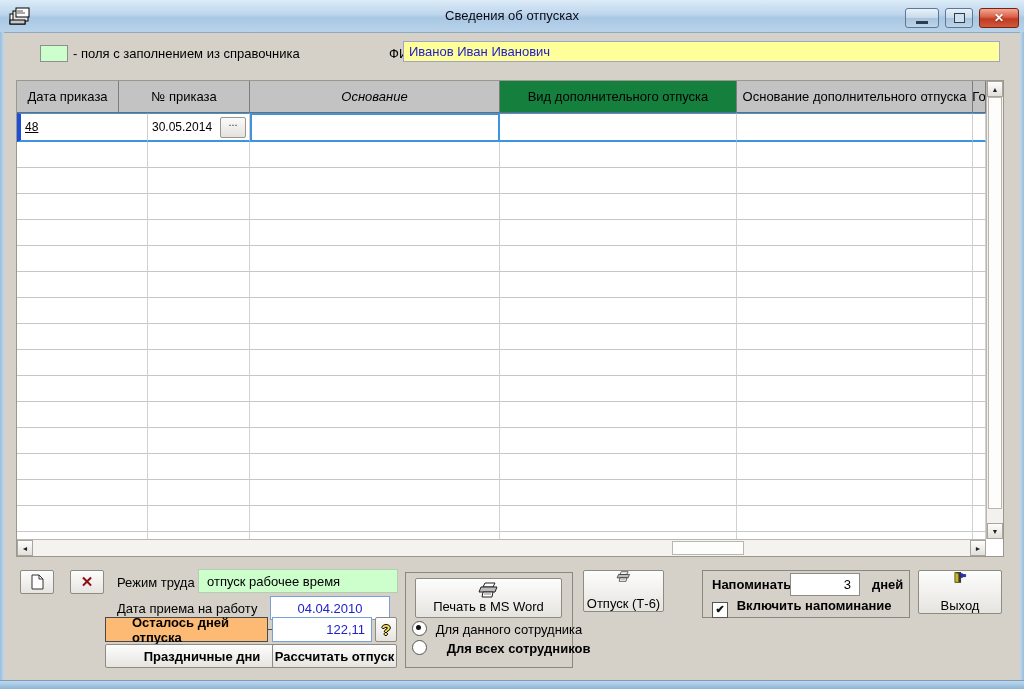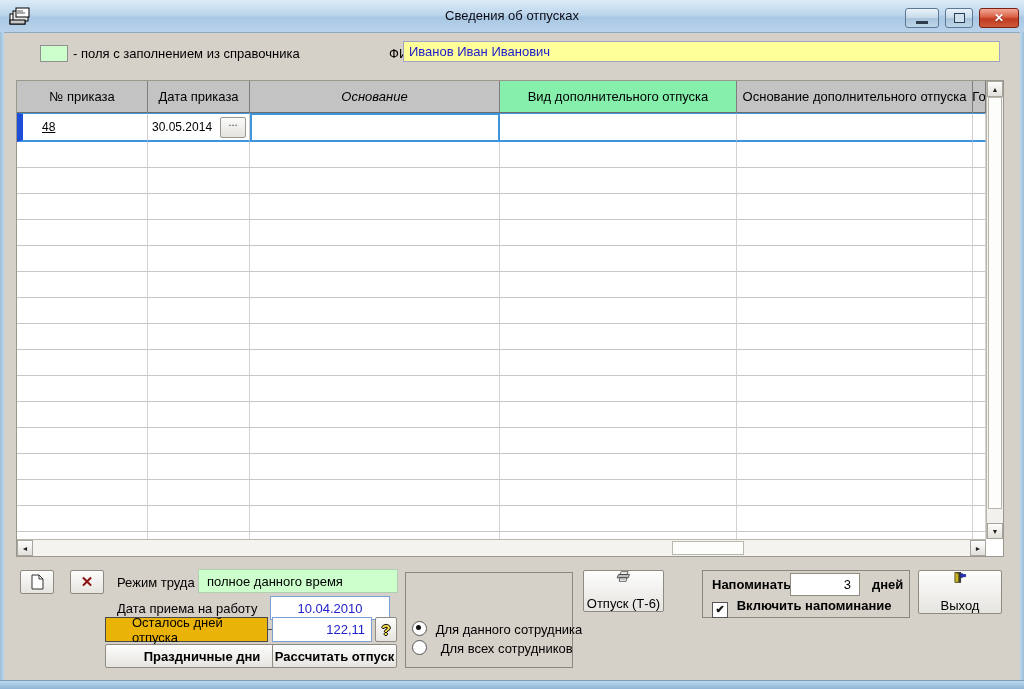--- a/index.html
+++ b/index.html
@@ -45,28 +45,28 @@
   .table-wrap{position:absolute;left:16px;top:80px;width:988px;height:477px;background:#fff;border:1px solid #9a978e;box-sizing:border-box;}
   .grid{position:absolute;left:0;top:0;width:969px;height:460px;overflow:hidden;background:#fff;}
   .trow{display:flex;width:969px;}
   .tcell{box-sizing:border-box;flex:none;overflow:hidden;white-space:nowrap;}
   .c1{width:131px;}.c2{width:102px;}.c3{width:250px;font-style:italic;}.c4{width:237px;}.c5{width:236px;}.c6{width:13px;}
   .thead .tcell{
     height:32px;background:#c3c3c3;
     border-right:1px solid #7e7e7e;border-bottom:1px solid #6d6d6d;
     display:flex;align-items:center;justify-content:center;font-size:13px;
   }
-  .thead .green{background:#86efac;}
+  .thead .green{background:#15803d;}
   .row-sel .tcell{
     height:29px;background:#fff;
     border-right:1px solid #cfcfcf;
     border-top:1px solid #3d95e0;border-bottom:2px solid #3d95e0;
     display:flex;align-items:center;font-size:12px;
   }
-  .row-sel .c1{border-left:6px solid #1d4ed8;padding-left:19px;text-decoration:underline;}
+  .row-sel .c1{border-left:4px solid #1d4ed8;padding-left:4px;text-decoration:underline;}
   .row-sel .c2{justify-content:flex-start;padding-left:4px;position:relative;}
   .row-sel .c3{border:2px solid #3d95e0;}
   .ellipsis-btn{
     position:absolute;right:3px;top:3px;width:26px;height:21px;box-sizing:border-box;
     background:linear-gradient(#fbfbfb,#e4e2dd);border:1px solid #9a978e;border-radius:2px;
     font-size:11px;line-height:9px;text-align:center;color:#333;
   }
   .empty .tcell{height:26px;background:#fff;border-right:1px solid #d2d2d2;border-bottom:1px solid #c6c6c6;}
   
   .vscroll{position:absolute;right:0;top:0;width:17px;height:460px;background:#f2f1ed;border-left:1px solid #b9b6ae;box-sizing:border-box;}
@@ -84,21 +84,21 @@
   }
   .btn.bold{font-weight:bold;}
   .field{background:#fff;border:1px solid #7aa0d4;color:#2121cc;font-size:13px;display:flex;align-items:center;}
   .label13{font-size:13px;}
   .groupbox{border:1px solid #8a887e;background:transparent;}
   .radio{width:13px;height:13px;border-radius:50%;background:#fff;border:1px solid #555;display:inline-block;position:relative;vertical-align:-2px;}
   .radio.sel::after{content:"";position:absolute;left:3px;top:3px;width:5px;height:5px;border-radius:50%;background:#111;}
   .checkbox{width:14px;height:14px;background:#fff;border:1px solid #555;display:inline-flex;align-items:center;justify-content:center;font-size:11px;font-weight:bold;color:#111;vertical-align:-3px;}
   .qmark{color:#ffe14d;font-weight:bold;font-size:15px;text-shadow:-1px 0 #000,1px 0 #000,0 -1px #000,0 1px #000;}
   .delete-x{color:#8b1111;font-weight:bold;font-size:15px;}
-  .days-box{border:1px solid #4a4a4a;background:#eab308;display:flex;align-items:center;justify-content:center;font-weight:normal;padding-left:26px;}
+  .days-box{border:1px solid #4a4a4a;background:#fdba74;display:flex;align-items:center;justify-content:center;font-weight:bold;padding-left:26px;}
   .connector{position:absolute;left:268px;top:629px;width:5px;height:1px;background:#4a4a4a;}
 </style>
 </head>
 <body>
 
 <div class="window">
 
   <div class="titlebar">
     <svg class="app-icon" viewBox="0 0 24 22">
       <rect x="3" y="9" width="15" height="10" fill="#fff" stroke="#000"></rect>
@@ -124,22 +124,22 @@
   <div class="frame-bottom"></div>
 
   <div class="legend-swatch"></div>
   <div class="legend-text">- поля с заполнением из справочника</div>
   <div class="fio-label">ФИО</div>
   <div class="fio-field">Иванов Иван Иванович</div>
 
   <div class="table-wrap">
     <div class="grid">
       <div class="trow thead">
+        <div class="tcell c2">Дата приказа</div>
         <div class="tcell c1">№ приказа</div>
-        <div class="tcell c2">Дата приказа</div>
         <div class="tcell c3">Основание</div>
         <div class="tcell c4 green">Вид дополнительного отпуска</div>
         <div class="tcell c5">Основание дополнительного отпуска</div>
         <div class="tcell c6">Го</div>
       </div>
       <div class="trow row-sel">
         <div class="tcell c1">48</div>
         <div class="tcell c2">
           <span>30.05.2014</span>
           <span class="ellipsis-btn">...</span>
@@ -305,43 +305,52 @@
     <svg width="13" height="16" viewBox="0 0 13 16">
       <path d="M1 1 H8 L12 5 V15 H1 Z" fill="#fff" stroke="#333"></path>
       <path d="M8 1 L8 5 L12 5" fill="none" stroke="#333"></path>
     </svg>
   </div>
   <div class="abs btn" style="left:70px;top:570px;width:34px;height:24px;">
     <span class="delete-x">✕</span>
   </div>
 
   <div class="abs label13" style="left:117px;top:575px;">Режим труда</div>
-  <div class="abs" style="left:198px;top:569px;width:200px;height:24px;background:#ccffcc;border:1px solid #b2cfb2;display:flex;align-items:center;padding-left:8px;">полное данного время</div>
+  <div class="abs" style="left:198px;top:569px;width:200px;height:24px;background:#ccffcc;border:1px solid #b2cfb2;display:flex;align-items:center;padding-left:8px;">отпуск рабочее время</div>
 
   <div class="abs label13" style="left:117px;top:601px;">Дата приема на работу</div>
-  <div class="abs field" style="left:270px;top:596px;width:120px;height:24px;justify-content:center;">10.04.2010</div>
+  <div class="abs field" style="left:270px;top:596px;width:120px;height:24px;justify-content:center;">04.04.2010</div>
 
   <div class="abs days-box" style="left:105px;top:617px;width:163px;height:25px;">Осталось дней отпуска</div>
   <div class="connector"></div>
   <div class="abs field" style="left:272px;top:617px;width:100px;height:25px;justify-content:flex-end;padding-right:6px;">122,11</div>
   <div class="abs btn" style="left:375px;top:617px;width:22px;height:25px;">
     <span class="qmark">?</span>
   </div>
 
   <div class="abs btn bold" style="left:105px;top:644px;width:194px;height:24px;">Праздничные дни</div>
   <div class="abs btn bold" style="left:272px;top:644px;width:125px;height:24px;">Рассчитать отпуск</div>
 
   <div class="abs groupbox" style="left:405px;top:572px;width:168px;height:96px;"></div>
+  <div class="abs btn" style="left:415px;top:578px;width:147px;height:40px;flex-direction:column;gap:1px;">
+    <svg width="22" height="16" viewBox="0 0 22 16">
+      <path d="M7 1 H17 L15 5 H5 Z" fill="#fff" stroke="#222"></path>
+      <path d="M3 5 H19 L17 10 H1 Z" fill="#bdbdbd" stroke="#222"></path>
+      <path d="M5 10 H15 L14 15 H4 Z" fill="#fff" stroke="#222"></path>
+      <line x1="6" y1="12" x2="13" y2="12" stroke="#888"></line>
+    </svg>
+    <span>Печать в MS Word</span>
+  </div>
   <div class="abs" style="left:412px;top:621px;">
     <span class="radio sel"></span>
     <span class="label13" style="margin-left:5px;">Для данного сотрудника</span>
   </div>
   <div class="abs" style="left:412px;top:640px;">
     <span class="radio"></span>
-    <span class="label13" style="margin-left:10px;">Для всех сотрудников</span>
+    <span class="label13" style="margin-left:16px;font-weight:bold;">Для всех сотрудников</span>
   </div>
 
   <div class="abs btn" style="left:583px;top:570px;width:81px;height:42px;flex-direction:column;gap:14px;">
     <svg width="22" height="16" viewBox="0 0 22 16">
       <path d="M7 1 H17 L15 5 H5 Z" fill="#fff" stroke="#222"></path>
       <path d="M3 5 H19 L17 10 H1 Z" fill="#bdbdbd" stroke="#222"></path>
       <path d="M5 10 H15 L14 15 H4 Z" fill="#fff" stroke="#222"></path>
       <line x1="6" y1="12" x2="13" y2="12" stroke="#888"></line>
     </svg>
     <span>Отпуск (Т-6)</span>

